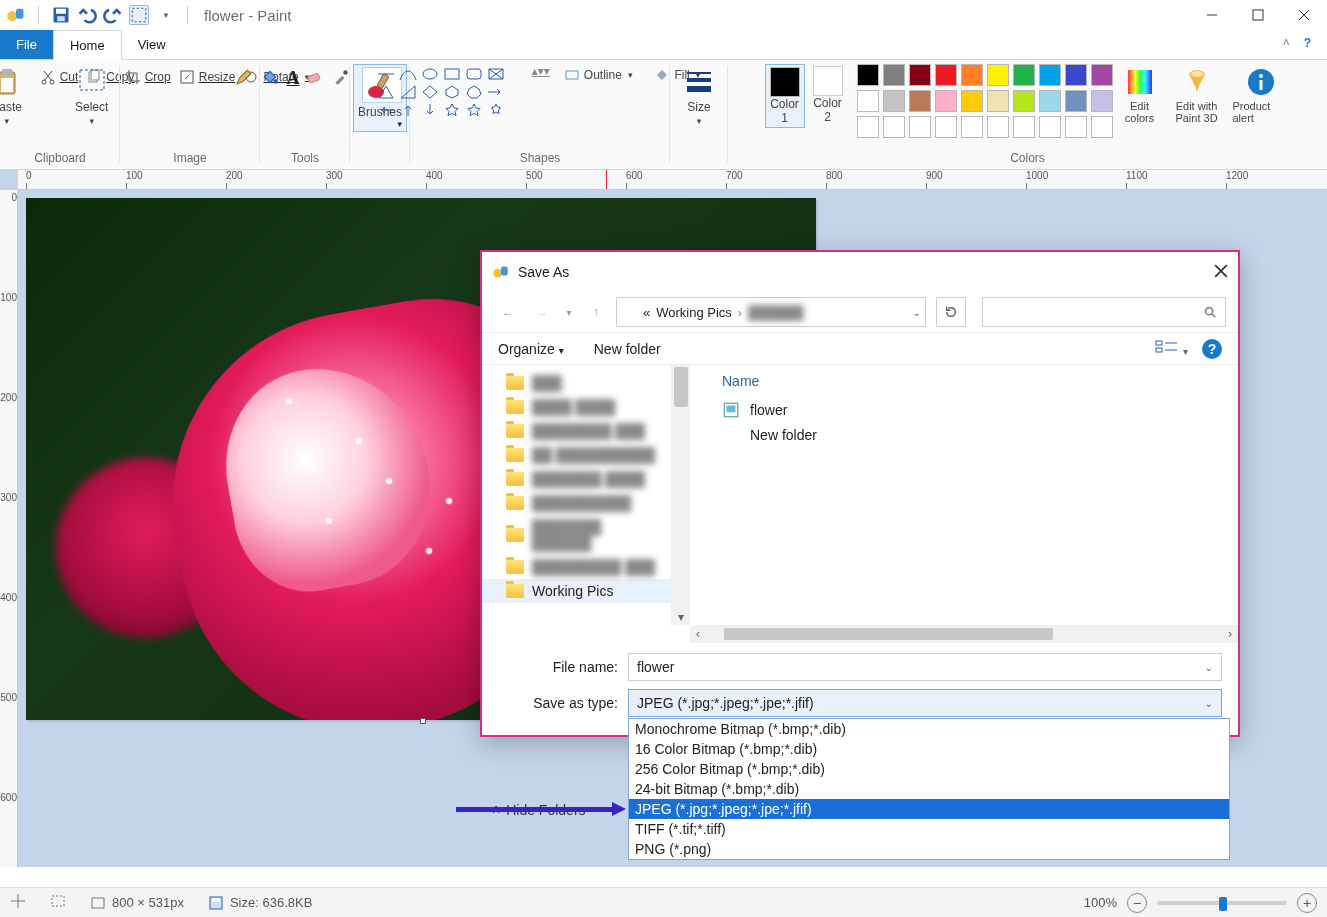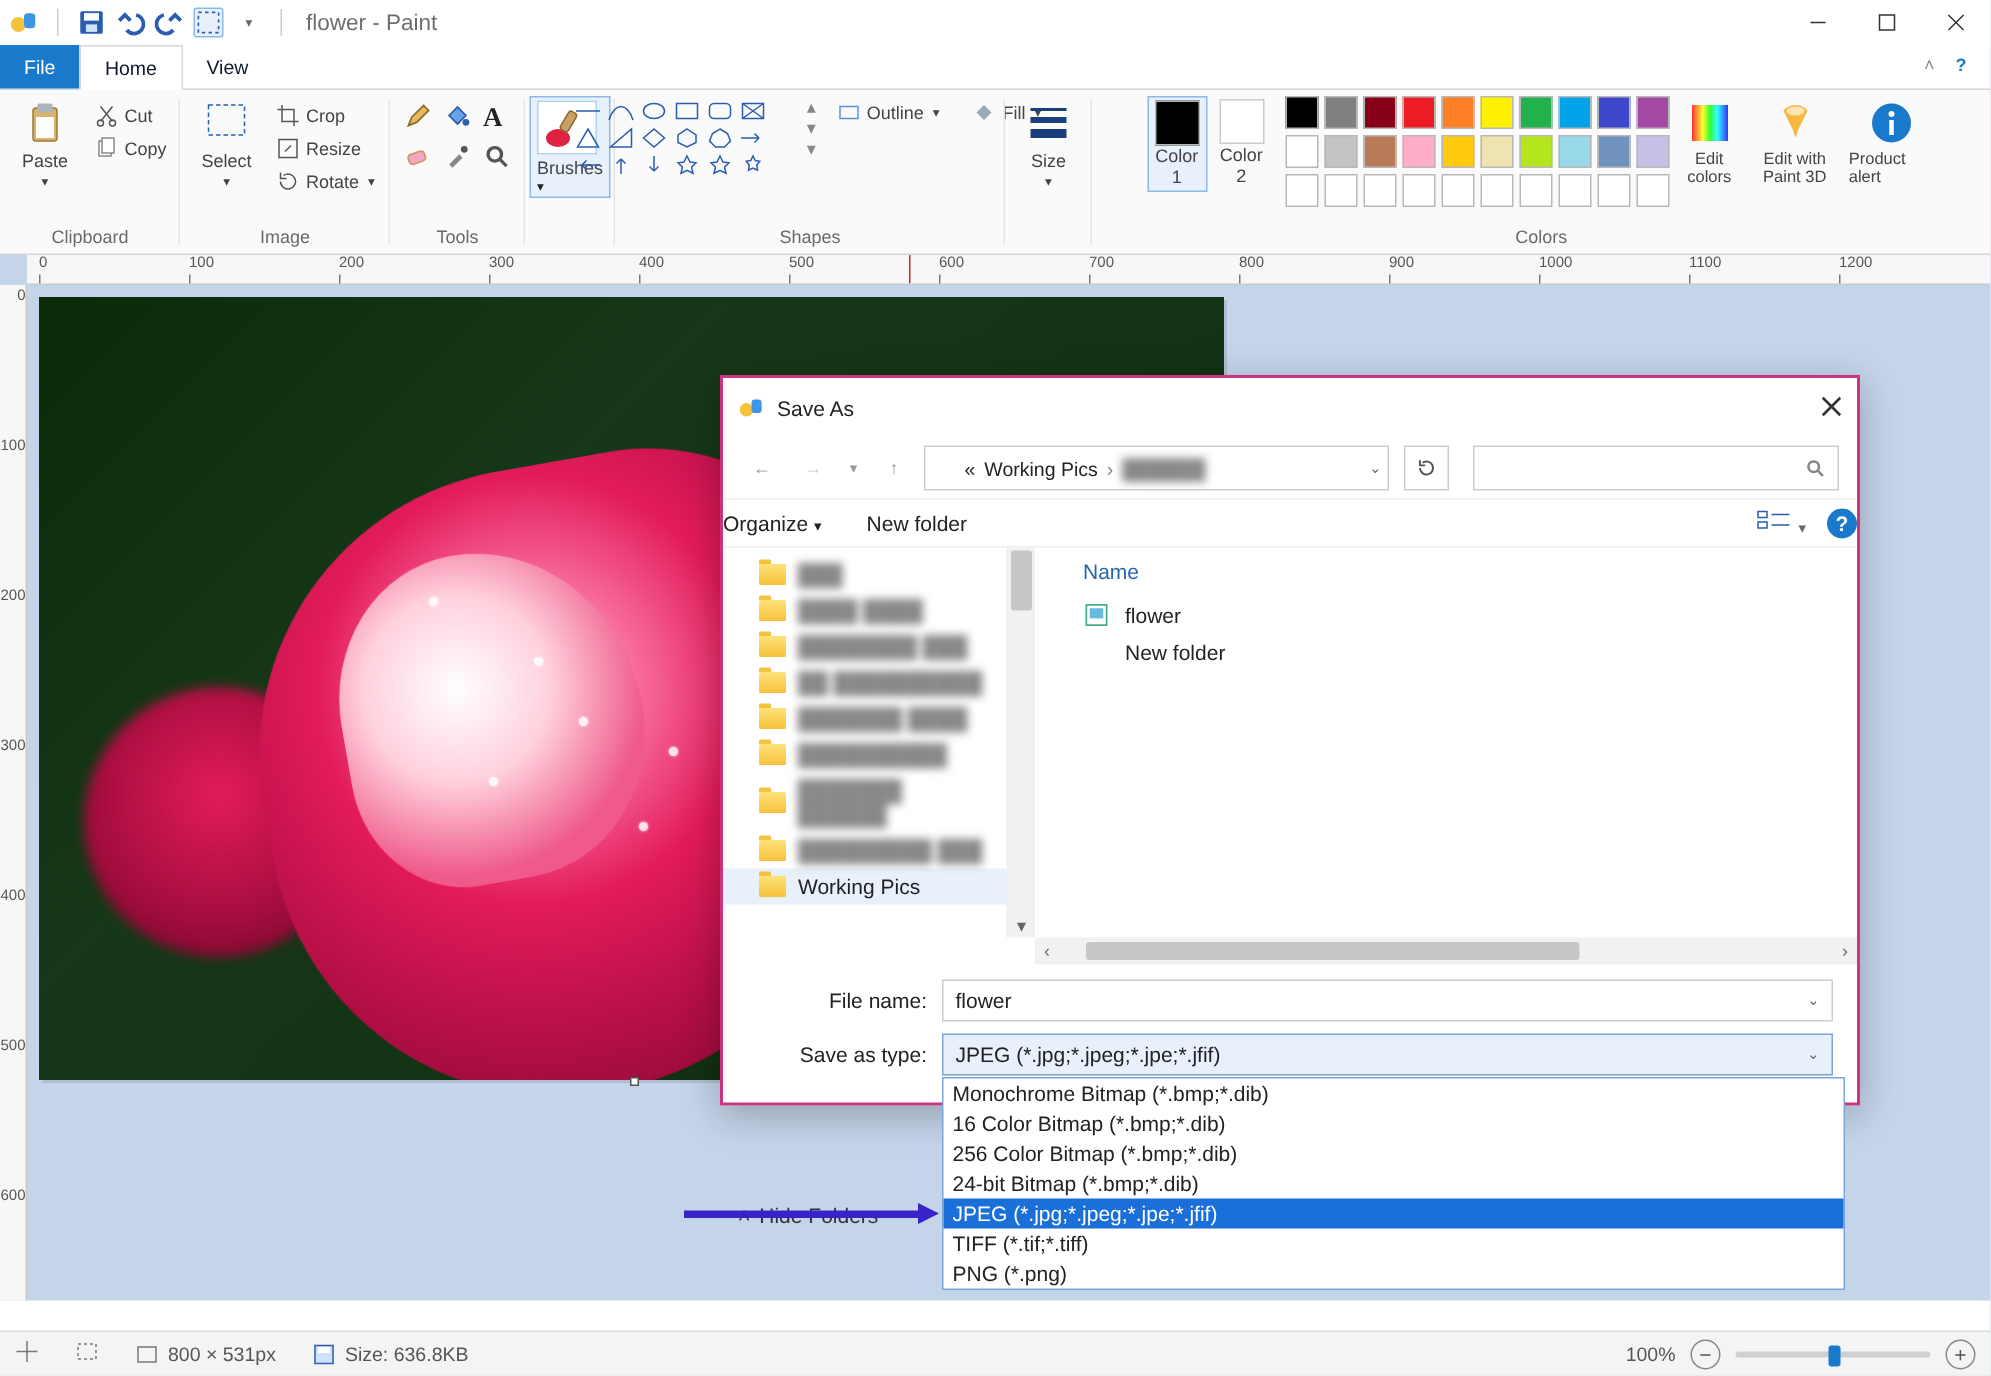--- a/index.html
+++ b/index.html
@@ -27,24 +27,24 @@
   .rgroup::after { content:""; position:absolute; right:0; top:6px; bottom:6px; width:1px; background:#e5e5e5; }
   .rgroup:last-child::after { display:none;}
   .rgroup .body { flex:1; display:flex; align-items:flex-start; gap:4px; }
   .rgroup .glabel { font-size:12px; color:#6a6a6a; padding:4px 0; }
 
   .bigbtn { width:50px; display:flex; flex-direction:column; align-items:center; justify-content:center; gap:2px; font-size:12px; color:#444; padding:2px 2px; }
   .bigbtn .ico { width:32px; height:32px; }
   .bigbtn.wide { width:60px; }
   .tiny { display:flex; align-items:center; gap:4px; font-size:12px; color:#444; padding:2px 4px; height:22px;}
   .tiny .ico,.tiny svg { width:16px; height:16px; }
-  .col { display:flex; flex-direction:column; }
-
-  
-  .brushes { border:1px solid #8db9e8; background:#e8f1fb; padding:2px 4px; display:flex; flex-direction:column; align-items:flex-start; }
+  .col { display:flex; flex-direction:row;text-decoration:underline; }
+
+  
+  .brushes { border:1px solid #8db9e8; background:#e8f1fb; padding:2px 4px; display:flex; flex-direction:column; align-items:flex-end; }
   .brushes .brush-ico { width:40px; height:36px; border:1px solid #b0d2f1; background:#fff; display:flex; align-items:center; justify-content:center; }
 
   
   .shapegrid { width:150px; display:flex; flex-wrap:wrap; gap:2px; padding-top:2px;}
   .shapegrid svg { width:20px; height:16px; color:#2a5db0; }
   .shape-rt { display:flex; flex-direction:row; gap:14px; margin-left:4px;}
 
   
   .colorchip { width:22px; height:22px; border:1px solid #b8b8b8; }
   .palette { display:flex; flex-direction:column; gap:4px; margin-left:6px; }
@@ -72,21 +72,21 @@
 
   
   .dialog { position:absolute; left:480px; top:250px; width:760px; background:#fff; border:2px solid #cc3380; box-shadow:0 6px 24px rgba(0,0,0,.25);}
   .dlg-title { height:40px; display:flex; align-items:center; padding:0 10px; justify-content:space-between; }
   .dlg-title .tleft { display:flex; align-items:center; gap:8px; font-size:14px;}
   .dlg-nav { height:40px; display:flex; align-items:center; gap:6px; padding:0 12px;}
   .dlg-nav .arrow { width:28px; height:28px; display:flex; align-items:center; justify-content:center; color:#999;}
   .dlg-nav .crumb { flex:0 0 310px; height:30px; border:1px solid #ccc; display:flex; align-items:center; padding:0 4px; gap:6px; font-size:13px;}
   .dlg-nav .refresh { width:30px; height:30px; border:1px solid #ccc; display:flex; align-items:center; justify-content:center; margin-left:4px; color:#555;}
   .dlg-nav .search { flex:1; height:30px; border:1px solid #ccc; margin-left:10px; display:flex; align-items:center; justify-content:flex-end; padding:0 8px; color:#888;}
-  .dlg-tools { height:33px; border-top:1px solid #eee; border-bottom:1px solid #eee; display:flex; align-items:center; padding:0 0; gap:30px; font-size:14px; color:#222;}
+  .dlg-tools { height:33px; border-top:1px solid #eee; border-bottom:1px solid #eee; display:flex; align-items:center; padding:0 16px; gap:30px; font-size:14px; color:#222;}
   .dlg-tools .right{ margin-left:auto; display:flex; gap:14px; align-items:center;}
   .dlg-body { display:flex; height:260px; }
   .dlg-tree { width:190px; border-right:1px solid #eee; overflow:hidden; padding-top:6px;}
   .dlg-tree .item { display:flex; align-items:center; gap:8px; padding:4px 8px 4px 24px; font-size:14px;}
   .dlg-tree .item.sel{ background:#e8f1fb;}
   .dlg-tree .blur{ filter:blur(3px); color:#888;}
   .dlg-tree .fico{width:18px;height:14px;background:linear-gradient(#ffe27a,#f5c23c);border-radius:1px;position:relative;filter:none;}
   .dlg-tree .fico::before{content:"";position:absolute;top:-3px;left:0;width:8px;height:3px;background:#f5c23c;border-radius:1px 1px 0 0;}
   .dlg-scroll{width:18px;background:#f1f1f1;position:relative;}
   .dlg-scroll .thumb{position:absolute;left:2px;right:2px;top:2px;height:40px;background:#c7c7c7;border-radius:2px;}

